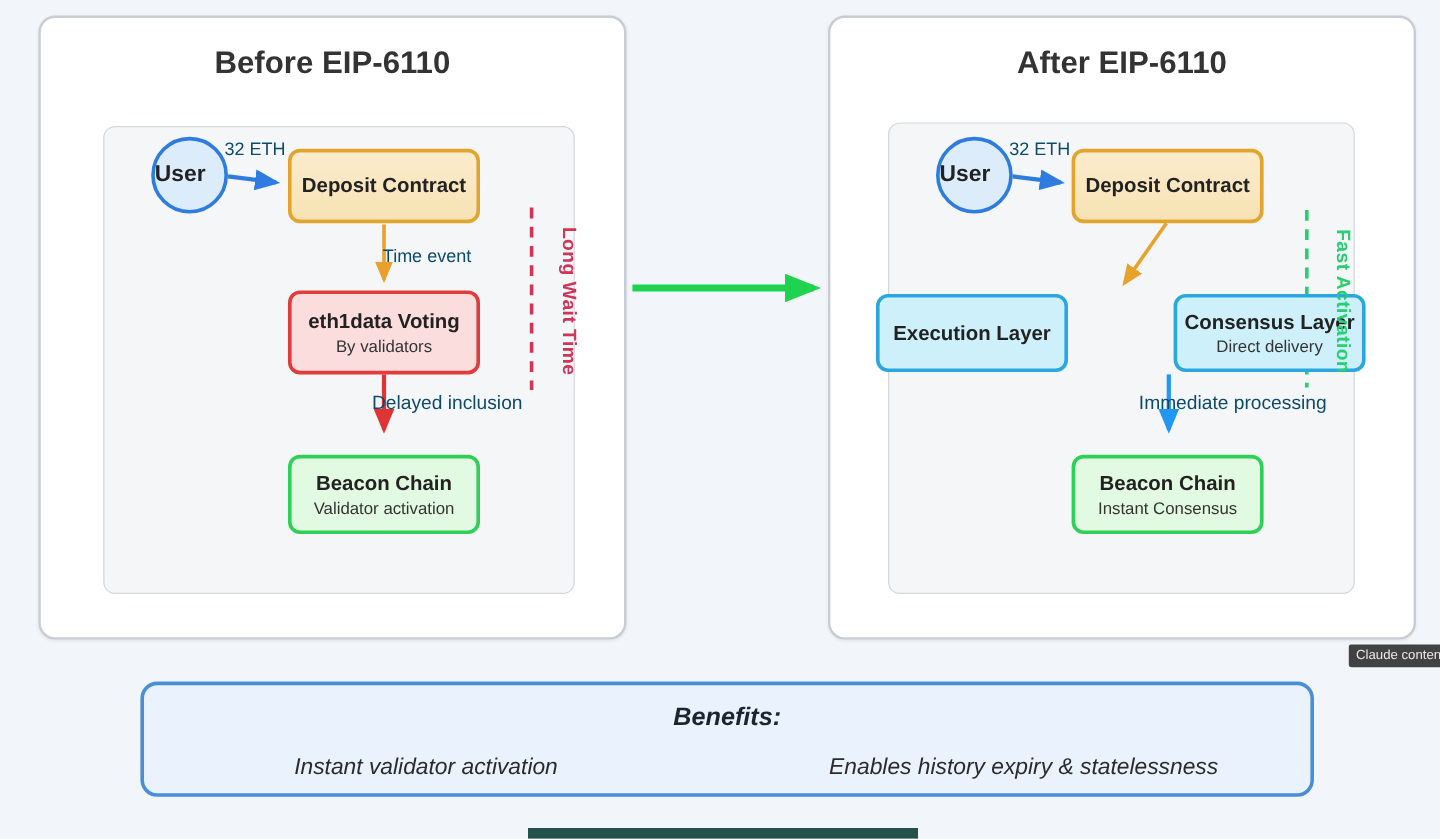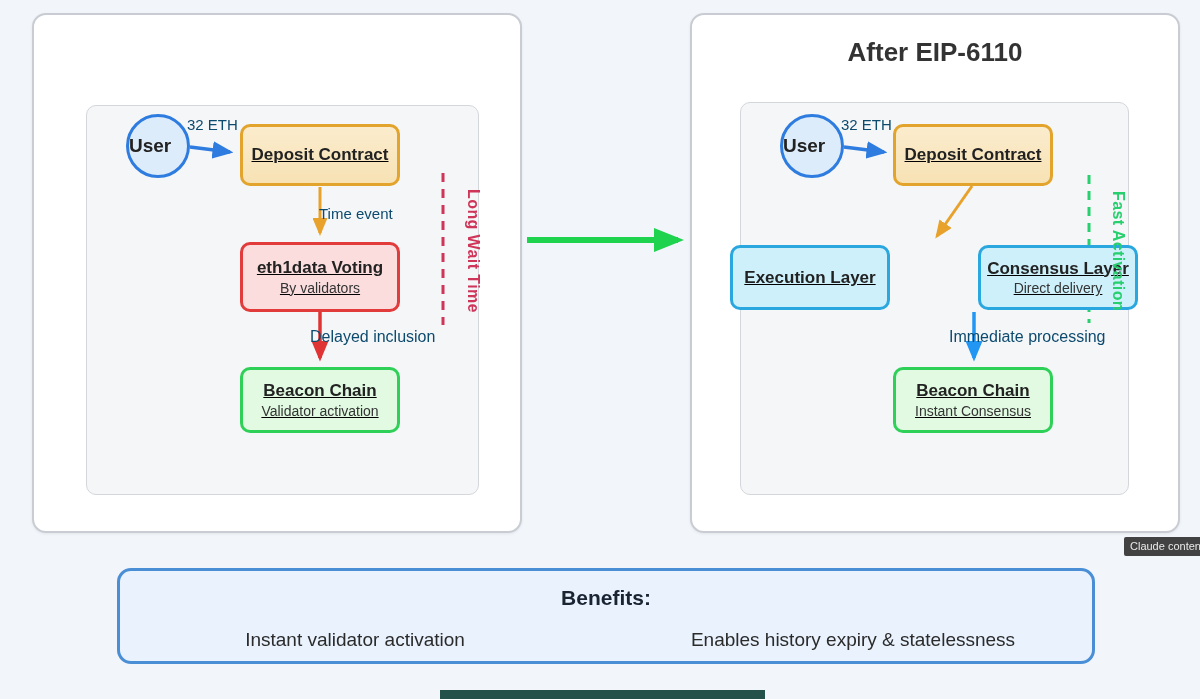--- a/index.html
+++ b/index.html
@@ -22,44 +22,44 @@
   }
   .user-circle{
     position:absolute;width:64px;height:64px;border-radius:50%;
     background:#ddecfb;border:3px solid #2e7cdf;box-sizing:border-box;
     display:flex;align-items:center;
     font-size:19px;font-weight:bold;color:#222222;z-index:2;
   }
   .node{
     position:absolute;border-radius:10px;border:3px solid;box-sizing:border-box;
     display:flex;flex-direction:column;align-items:center;justify-content:center;
-    text-align:center;z-index:2;padding:2px 4px;text-decoration:underline;
+    text-align:center;z-index:2;padding:2px 4px;
   }
   .node .t{font-weight:bold;font-size:17px;color:#222222;line-height:1.15;}
   .node .s{font-size:14px;color:#333333;margin-top:3px;line-height:1.1;}
   .node-orange{background:linear-gradient(#fbeccd,#f7e2b4);border-color:#e2a42c;}
   .node-red{background:#fbdddd;border-color:#e23b3b;align-items:center;}
-  .node-green{background:#e1fae1;border-color:#2ed058;}
+  .node-green{background:#e1fae1;border-color:#2ed058;margin-top:12px;}
   .node-blue{background:#cdf0fb;border-color:#2aa7df;}
   .node-yellow{background:linear-gradient(#fdf6cd,#fbeeb4);border-color:#e4c31c;z-index:3;}
   .lbl{
     position:absolute;font-size:15px;color:#0c4a6e;text-align:left;z-index:2;
     white-space:nowrap;
   }
   .vlabel{
     position:absolute;width:160px;height:20px;text-align:center;
     font-weight:bold;font-size:16px;letter-spacing:.4px;
     transform:rotate(90deg);z-index:2;white-space:nowrap;
   }
   .vlabel.red{color:#cf3459;}
   .vlabel.green{color:#27cf6e;}
   #arrow-layer{position:absolute;left:0;top:0;z-index:1;pointer-events:none;}
   .benefits{
     position:absolute;left:117px;top:568px;width:978px;height:96px;
-    background:#e9f2fd;border:3px solid #4a8fd5;border-radius:14px;box-sizing:border-box;
+    background:#e9f2fd;border:3px solid #4a8fd5;border-radius:14px;box-sizing:border-box;font-style:italic;
   }
   .benefits-title{
     position:absolute;top:15px;left:0;width:100%;text-align:center;
     font-size:21px;font-weight:bold;color:#1a2433;
   }
   .benefit-item{
     position:absolute;top:58px;transform:translateX(-50%);
     font-size:19px;color:#2b2b2b;white-space:nowrap;
   }
   .badge{
@@ -98,20 +98,21 @@
   <line x1="320" y1="312" x2="320" y2="358" stroke="#e03434" stroke-width="3.5" marker-end="url(#mRed)"></line>
   <line x1="443" y1="173" x2="443" y2="325" stroke="#cf3459" stroke-width="3" stroke-dasharray="9,7"></line>
   <line x1="527" y1="240" x2="678" y2="240" stroke="#1fd34f" stroke-width="6" marker-end="url(#mGreen)"></line>
   <line x1="844" y1="147" x2="884" y2="152" stroke="#2e7cdf" stroke-width="3.5" marker-end="url(#mBlue)"></line>
   <line x1="972" y1="186" x2="937" y2="236" stroke="#e8a22c" stroke-width="3" marker-end="url(#mOrange)"></line>
   <line x1="974" y1="312" x2="974" y2="358" stroke="#2196f3" stroke-width="3.5" marker-end="url(#mBlue2)"></line>
   <line x1="1089" y1="175" x2="1089" y2="323" stroke="#27cf6e" stroke-width="3" stroke-dasharray="9,7"></line>
 </svg>
 
 <div class="panel" style="left:32px">
+  <div class="panel-title">Before EIP-6110</div>
   <div class="inner-box" style="left:52px;top:90px;width:393px;height:390px"></div>
 
   <div class="user-circle" style="left:92px;top:99px">
     <span>User</span>
   </div>
   <div class="lbl" style="left:153px;top:101px">32 ETH</div>
 
   <div class="node node-orange" style="left:206px;top:109px;width:160px;height:62px">
     <div class="t">Deposit Contract</div>
   </div>

